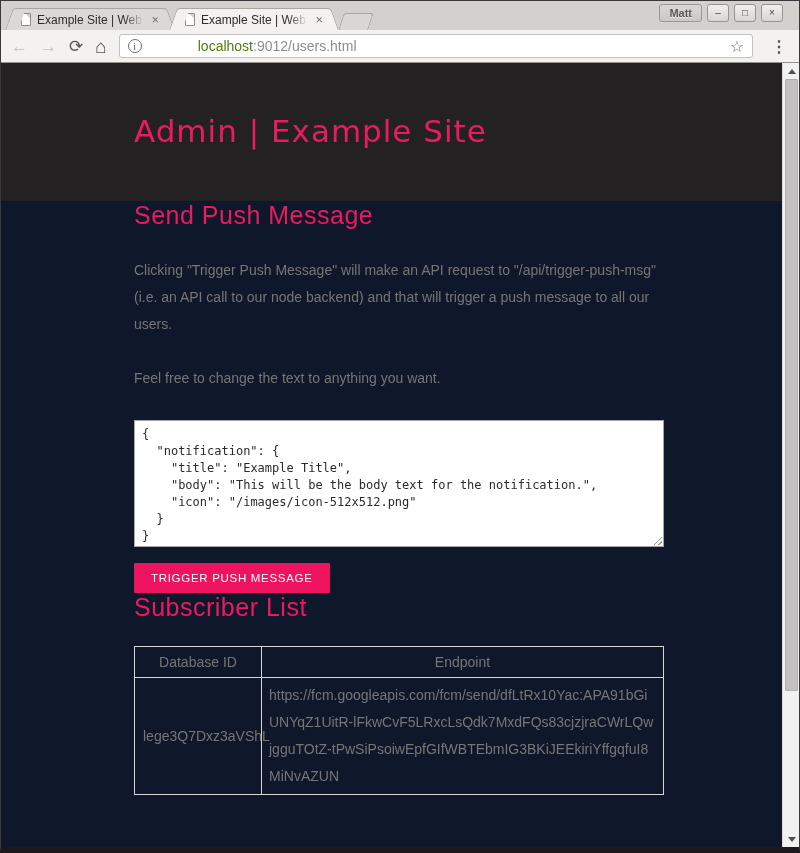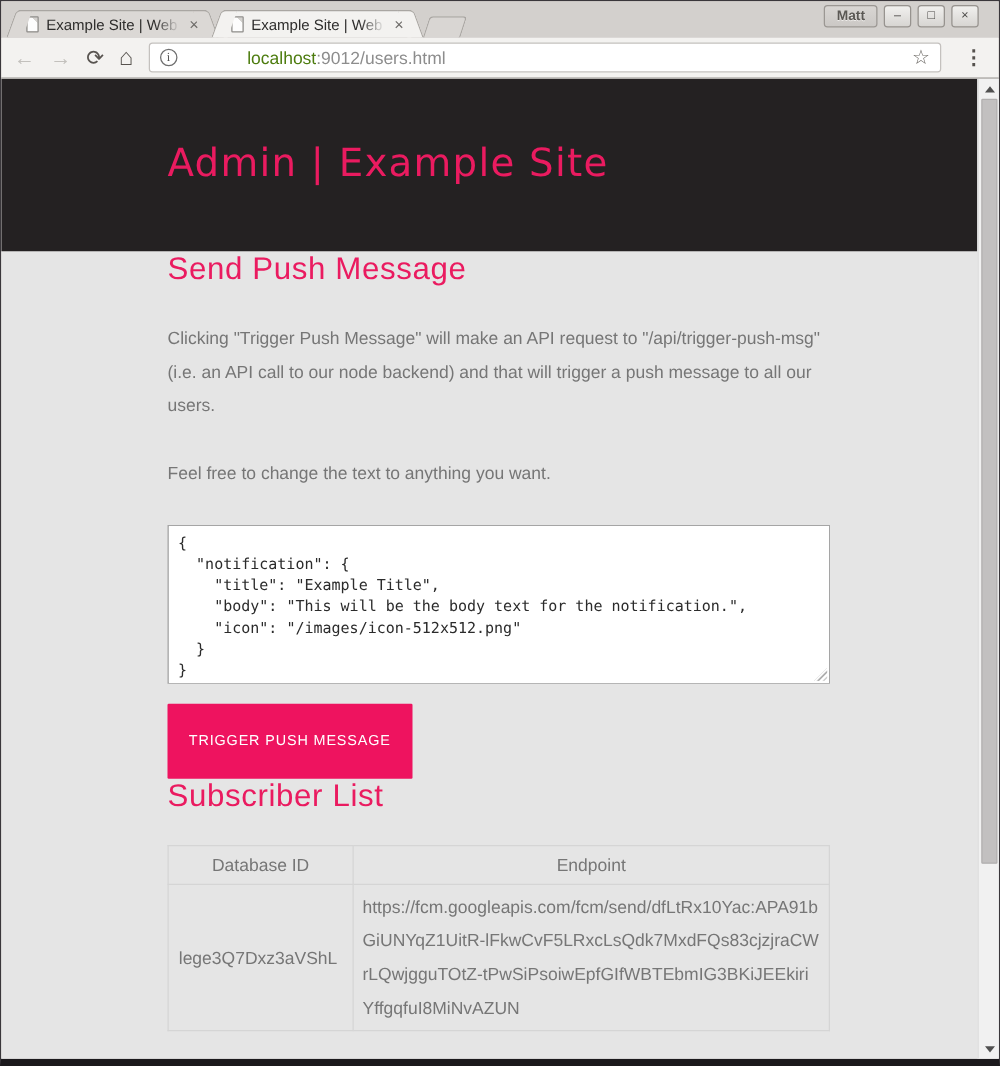--- a/index.html
+++ b/index.html
@@ -81,21 +81,21 @@
     width: 14px; height: 14px; flex: none; border: 1px solid #6f6f6f; border-radius: 50%;
     display: flex; align-items: center; justify-content: center;
     font-family: "Liberation Serif", serif; font-size: 10px; color: #565656;
   }
   .url-host { color: #4d7c0f; padding-left: 48px; }
   .url-path { color: #8d8d8d; }
   .star-icon { margin-left: auto; font-size: 16px; color: #6e6b67; }
   .menu-icon { font-size: 16px; font-weight: bold; color: #55514d; padding: 0 6px; }
 
   
-  .viewport { flex: 1; background: #e5e5e5; display: flex; overflow: hidden; }
+  .viewport { flex: 1; background: #0f172a; display: flex; overflow: hidden; }
   .pagearea { width: 781px; overflow: hidden; flex: none; }
 
   .scrollbar {
     width: 18px; flex: none; background: #f1f1f1; border-left: 1px solid #dcdcdc;
     display: flex; flex-direction: column; align-items: center;
   }
   .sb-btn { height: 16px; width: 100%; display: flex; align-items: center; justify-content: center; flex: none; }
   .tri-up { width: 0; height: 0; border-left: 4px solid transparent; border-right: 4px solid transparent; border-bottom: 5px solid #505050; }
   .tri-down { width: 0; height: 0; border-left: 4px solid transparent; border-right: 4px solid transparent; border-top: 5px solid #505050; }
   .sb-thumb { width: 13px; height: 612px; flex: none; background: #c2c0c0; border: 1px solid #b0aeae; border-radius: 1px; }
@@ -122,26 +122,26 @@
   }
   .resize-grip {
     position: absolute; right: 2px; bottom: 2px; width: 11px; height: 11px;
     background: repeating-linear-gradient(315deg, transparent 0 2px, #9a9a9a 2px 3px);
     clip-path: polygon(100% 0, 100% 100%, 0 100%);
   }
   .trigger-btn {
     margin-top: 16px; border: none; border-radius: 1px;
     background: #ee135f; color: #fff; cursor: pointer;
     font-family: "Liberation Sans", sans-serif; font-size: 11.5px; letter-spacing: 0.7px;
-    padding: 24px 17px;
+    padding: 9px 17px;
   }
   .sub-table { width: 530px; margin-top: 24px; border-collapse: collapse; table-layout: fixed; }
   .sub-table th, .sub-table td { border: 1px solid #d5d5d5; color: #767676; font-size: 14px; }
   .sub-table th { font-weight: normal; padding: 7px 4px; text-align: center; }
-  .sub-table th.col-id { width: 148px; }
+  .sub-table th.col-id { width: 127px; }
   .td-id { padding: 4px 8px; vertical-align: middle; }
   .td-endpoint { padding: 4px 7px; word-break: break-all; line-height: 27px; }
 </style>
 </head>
 <body>
 
 <div class="window">
 
   <div class="tabstrip">
     <div class="tab">

